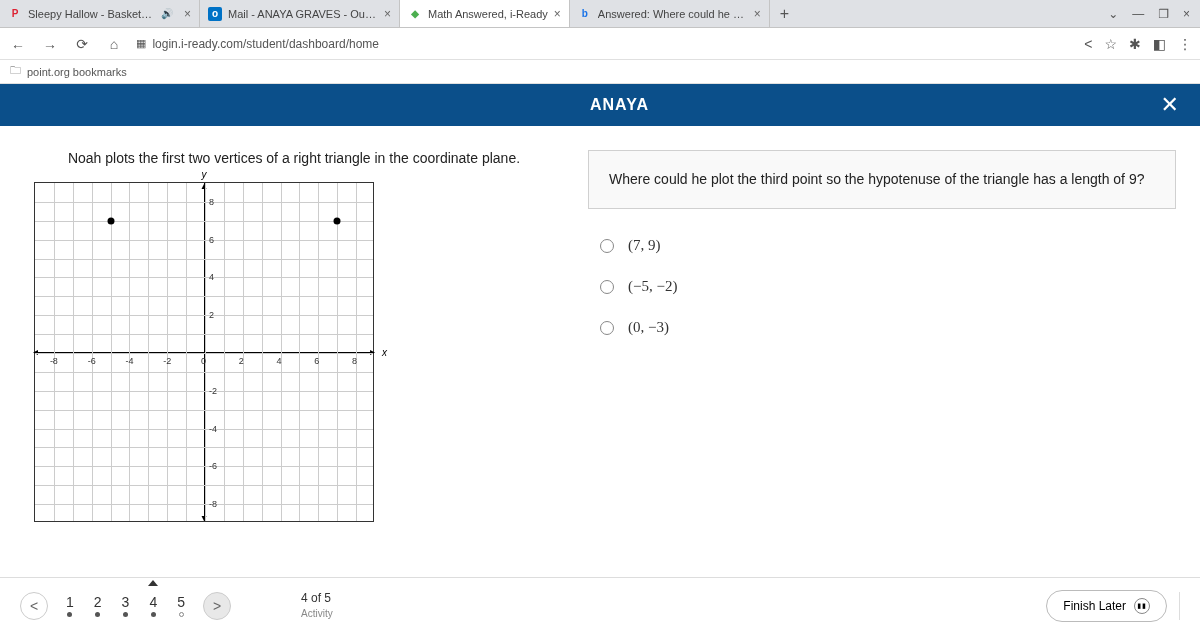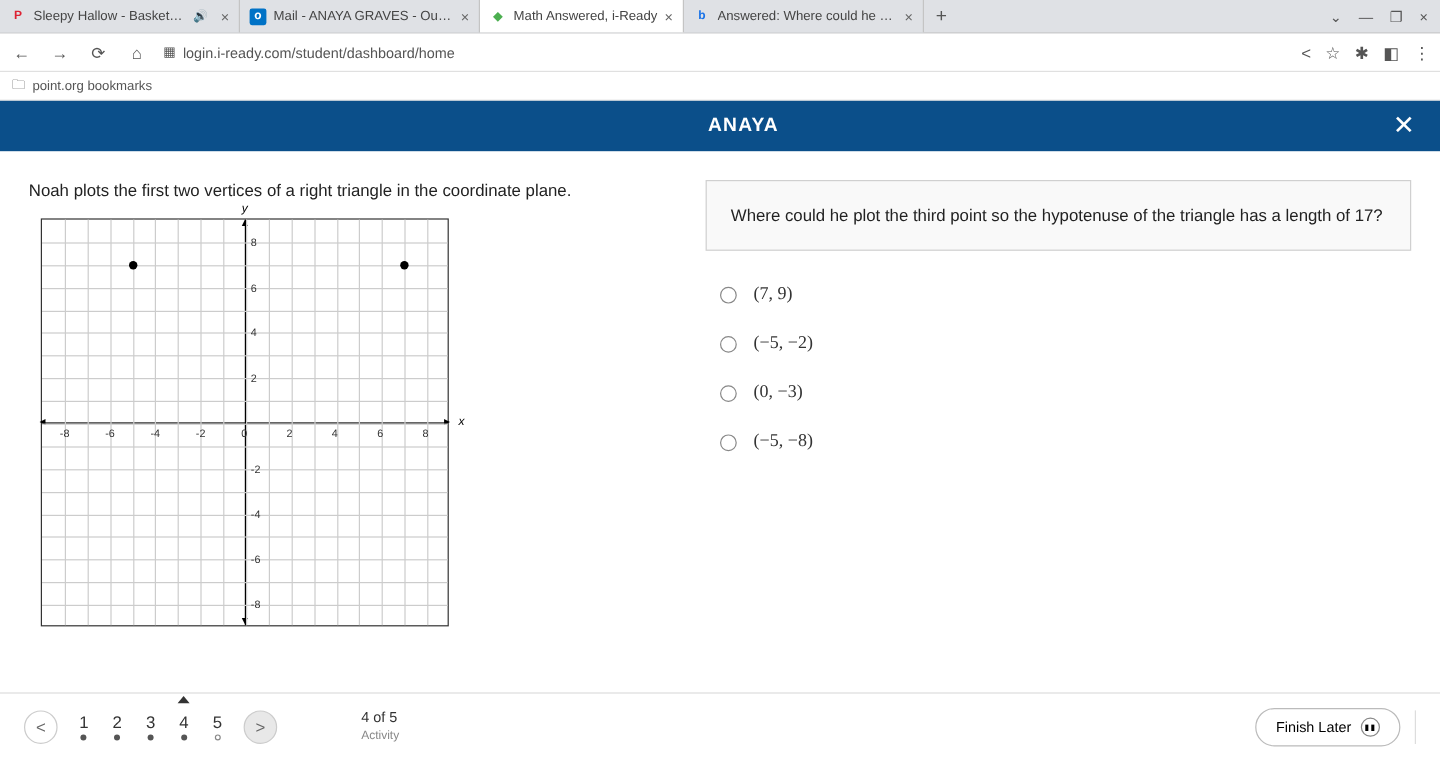--- a/index.html
+++ b/index.html
@@ -25,21 +25,21 @@
 .bm-bar { display: flex; align-items: center; height: 24px; padding: 0 10px; font-size: 11px; color: #555; gap: 6px; border-bottom: 1px solid #e0e0e0; background: #fff; }
 
 
 .app-header { height: 42px; background: #0b4f8a; display: flex; align-items: center; padding: 0 20px; color: #fff; font-weight: bold; letter-spacing: 1px; }
 .app-header .name { margin-left: 570px; }
 .app-header .close-app { margin-left: auto; font-size: 22px; font-weight: normal; }
 
 
 .content { display: flex; padding: 24px 24px 0 24px; gap: 24px; height: 436px; }
 .left { width: 540px; }
-.prompt-text { font-size: 14px; color: #222; margin-bottom: 16px; }
+.prompt-text { font-size: 14px; color: #222; margin-bottom: 16px; text-align: center; }
 .graph-box { border: 1px solid #333; width: 340px; height: 340px; position: relative; background: #fff; margin-left: 10px; }
 .grid-line-h, .grid-line-v { position: absolute; background: #ccc; }
 .grid-line-h { height: 1px; width: 100%; }
 .grid-line-v { width: 1px; height: 100%; }
 .axis-h { position: absolute; height: 1px; width: 100%; background: #000; top: 50%; }
 .axis-v { position: absolute; width: 1px; height: 100%; background: #000; left: 50%; }
 .tick-label { position: absolute; font-size: 9px; color: #333; }
 .axis-label-y { position: absolute; left: 50%; top: -14px; font-size: 10px; font-style: italic; transform: translateX(-50%); }
 .axis-label-x { position: absolute; top: 50%; right: -14px; font-size: 10px; font-style: italic; transform: translateY(-50%); }
 .point { position: absolute; width: 7px; height: 7px; background: #000; border-radius: 50%; transform: translate(-50%, -50%); }
@@ -193,38 +193,34 @@
         <div class="tick-label" style="top: 202.778px; left: 174px;">-2</div>
         <div class="tick-label" style="top: 127.222px; left: 174px;">2</div>
         <div class="tick-label" style="top: 89.4444px; left: 174px;">4</div>
         <div class="tick-label" style="top: 51.6667px; left: 174px;">6</div>
         <div class="tick-label" style="top: 13.8889px; left: 174px;">8</div>
         <div class="point" style="left: 75.5556px; top: 37.7778px;"></div>
         <div class="point" style="left: 302.222px; top: 37.7778px;"></div>
       </div>
   </div>
   <div class="right">
-    <div class="question-box">Where could he plot the third point so the hypotenuse of the triangle has a length of 17?</div>
+    <div class="question-box">Where could he plot the third point so the hypotenuse of the triangle has a length of 9?</div>
     <div class="options">
       <div class="option">
           <span class="radio"></span>
           <span>(7, 9)</span>
         </div>
       <div class="option">
           <span class="radio"></span>
           <span>(−5, −2)</span>
         </div>
       <div class="option">
           <span class="radio"></span>
           <span>(0, −3)</span>
         </div>
-      <div class="option">
-          <span class="radio"></span>
-          <span>(−5, −8)</span>
-        </div>
     </div>
   </div>
 </div>
 
 <div class="footer">
   <div class="nav-arrow">&lt;</div>
   <div class="q-nums">
     <div class="q-num">
         <span>1</span>
         <span class="dot"></span>

